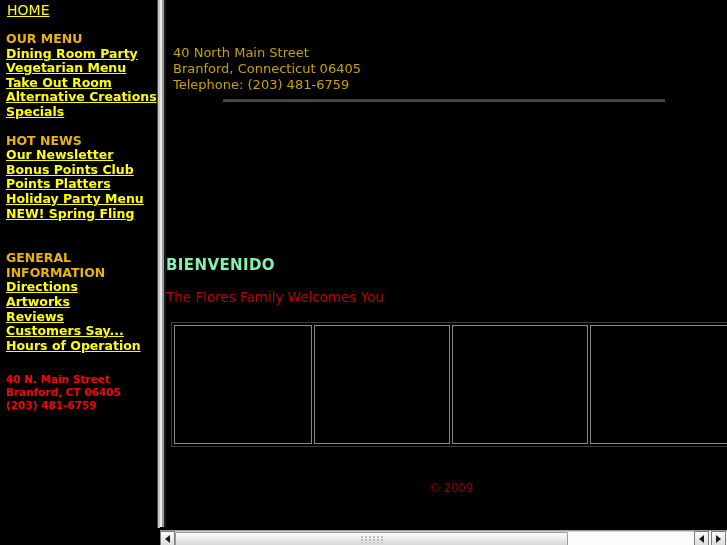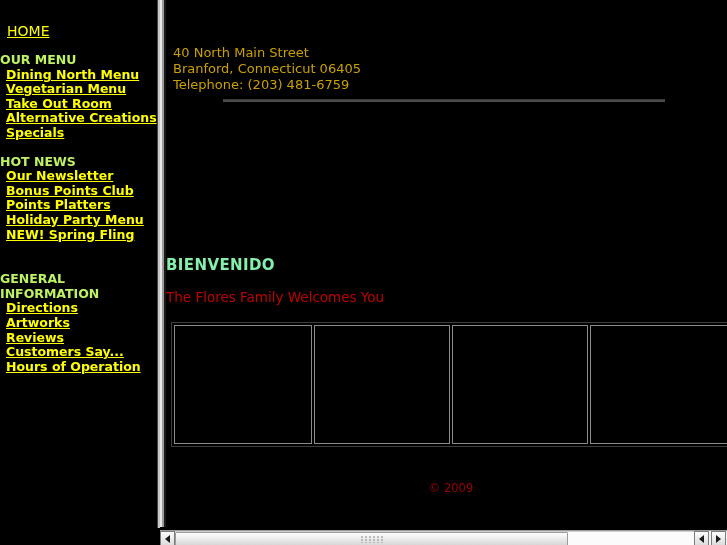--- a/index.html
+++ b/index.html
@@ -44,30 +44,31 @@
     letter-spacing: 0px;
     white-space: nowrap;
     padding-left: 6px;
     cursor: pointer;
   }
 
   #home-link {
     font-weight: normal;
     font-size: 14px;
     line-height: 16px;
-    margin-top: 23px;
+    margin-top: 2px;
     padding-left: 7px;
   }
 
   .nav-heading {
     display: block;
-    color: #bef264;
+    color: #eab308;
     font-weight: bold;
     font-size: 12.5px;
     line-height: 14.6px;
+    padding-left: 6px;
     white-space: nowrap;
   }
 
   .nav-group { margin-top: 14px; }
   #group-general { margin-top: 30px; }
 
   #sidebar-address {
     margin-top: 20px;
     padding-left: 6px;
     color: #ff0000;
@@ -257,21 +258,21 @@
 <body>
 
 <div id="page">
 
   <div id="sidebar">
 
     <a id="home-link" class="nav-link">HOME</a>
 
     <div class="nav-group">
       <span class="nav-heading">OUR MENU</span>
-      <a class="nav-link">Dining North Menu</a>
+      <a class="nav-link">Dining Room Party</a>
       <a class="nav-link">Vegetarian Menu</a>
       <a class="nav-link">Take Out Room</a>
       <a class="nav-link">Alternative Creations</a>
       <a class="nav-link">Specials</a>
     </div>
 
     <div class="nav-group">
       <span class="nav-heading">HOT NEWS</span>
       <a class="nav-link">Our Newsletter</a>
       <a class="nav-link">Bonus Points Club</a>
@@ -283,20 +284,25 @@
     <div class="nav-group" id="group-general">
       <span class="nav-heading">GENERAL</span>
       <span class="nav-heading">INFORMATION</span>
       <a class="nav-link">Directions</a>
       <a class="nav-link">Artworks</a>
       <a class="nav-link">Reviews</a>
       <a class="nav-link">Customers Say...</a>
       <a class="nav-link">Hours of Operation</a>
     </div>
 
+    <div id="sidebar-address">
+      <div>40 N. Main Street</div>
+      <div>Branford, CT 06405</div>
+      <div>(203) 481-6759</div>
+    </div>
   </div>
 
   <div id="divider"></div>
 
   <div id="main">
 
     <div id="header-address">
       <div>40 North Main Street</div>
       <div>Branford, Connecticut 06405</div>
       <div>Telephone: (203) 481-6759</div>

